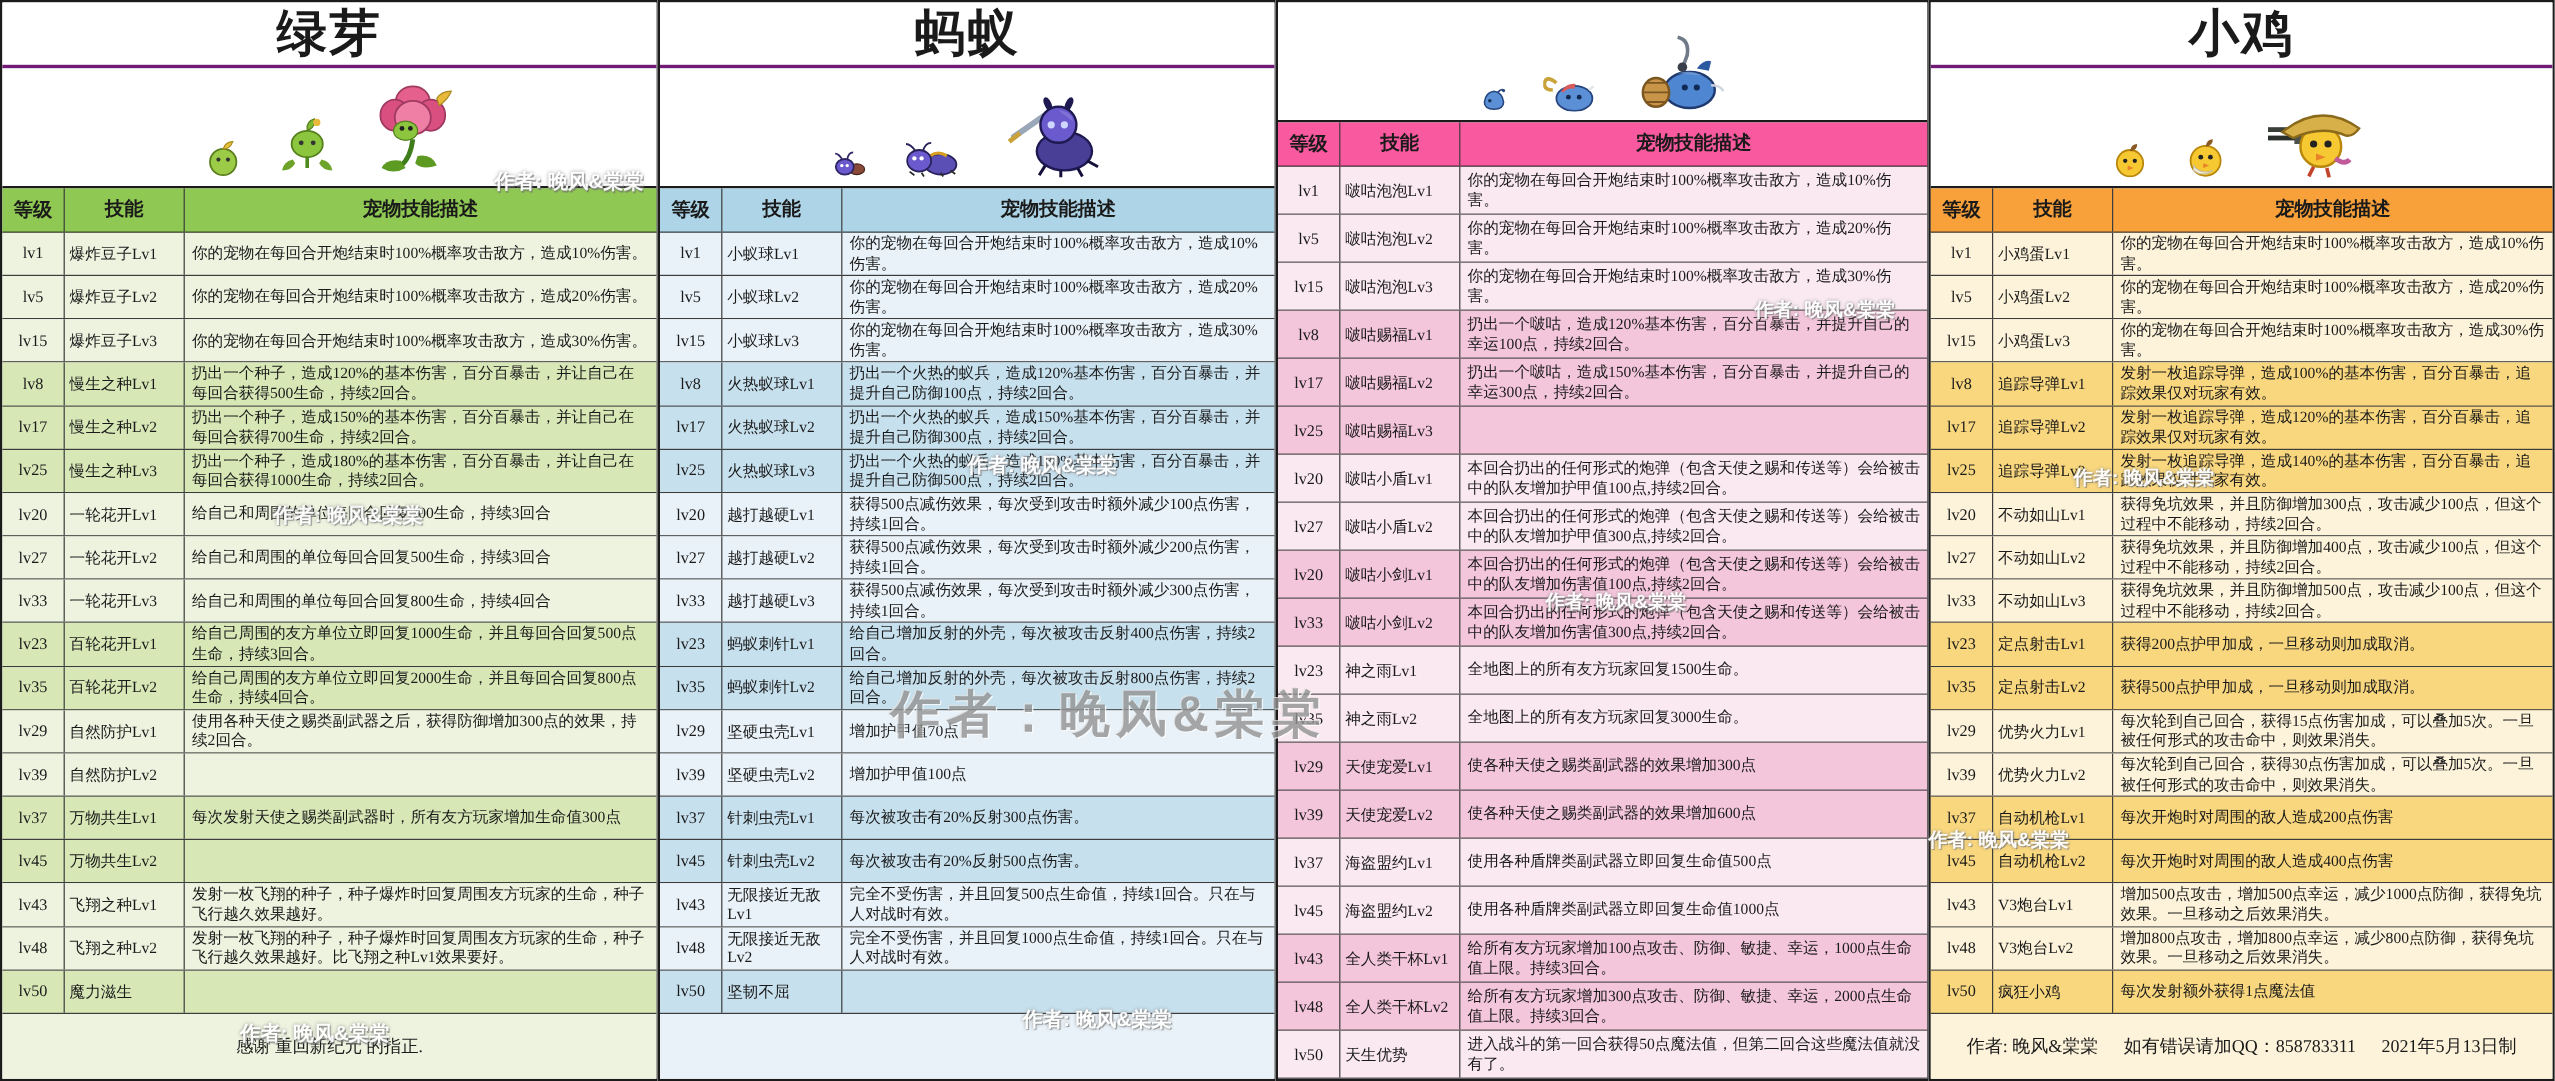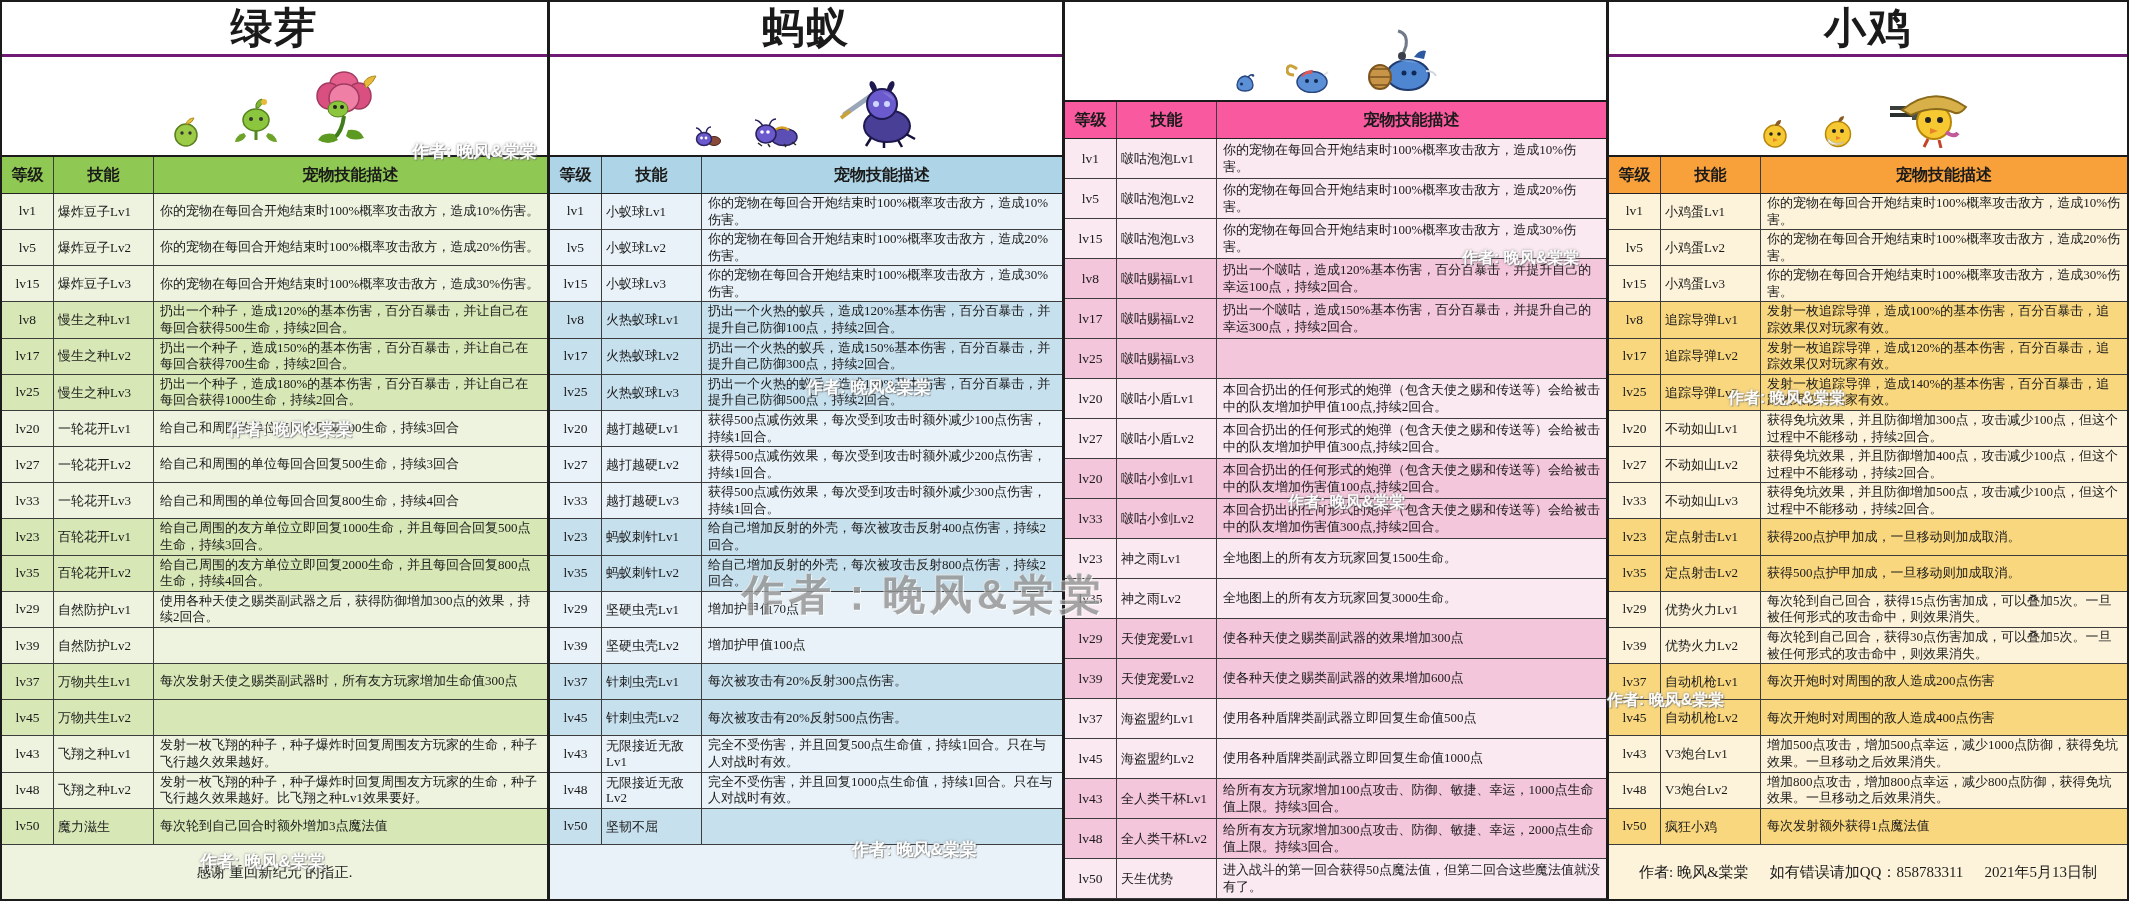--- a/index.html
+++ b/index.html
@@ -169,21 +169,20 @@
           <div class="cell c-desc">发射一枚飞翔的种子，种子爆炸时回复周围友方玩家的生命，种子飞行越久效果越好。</div>
         </div>
         <div class="row" style="background: rgb(237, 243, 223);">
           <div class="cell c-level">lv48</div>
           <div class="cell c-skill">飞翔之种Lv2</div>
           <div class="cell c-desc">发射一枚飞翔的种子，种子爆炸时回复周围友方玩家的生命，种子飞行越久效果越好。比飞翔之种Lv1效果要好。</div>
         </div>
         <div class="row" style="background: rgb(215, 231, 182);">
           <div class="cell c-level">lv50</div>
           <div class="cell c-skill">魔力滋生</div>
-          <div class="cell c-desc">每次轮到自己回合时额外增加3点魔法值</div>
         </div>
       </div>
       <div class="footer" style="background: rgb(237, 243, 223);">感谢 重回新纪元 的指正.</div>
     </div>
     <div class="section">
       <div class="title">蚂蚁</div>
       <div class="images">
         <span class="stage">
           <svg width="28" height="24" viewBox="0 0 28 24">
             <path d="M7 9 q-3 -5 -6 -5 M11 9 q1 -6 5 -6" stroke="#2d2564" fill="none" stroke-width="1.5"></path>

